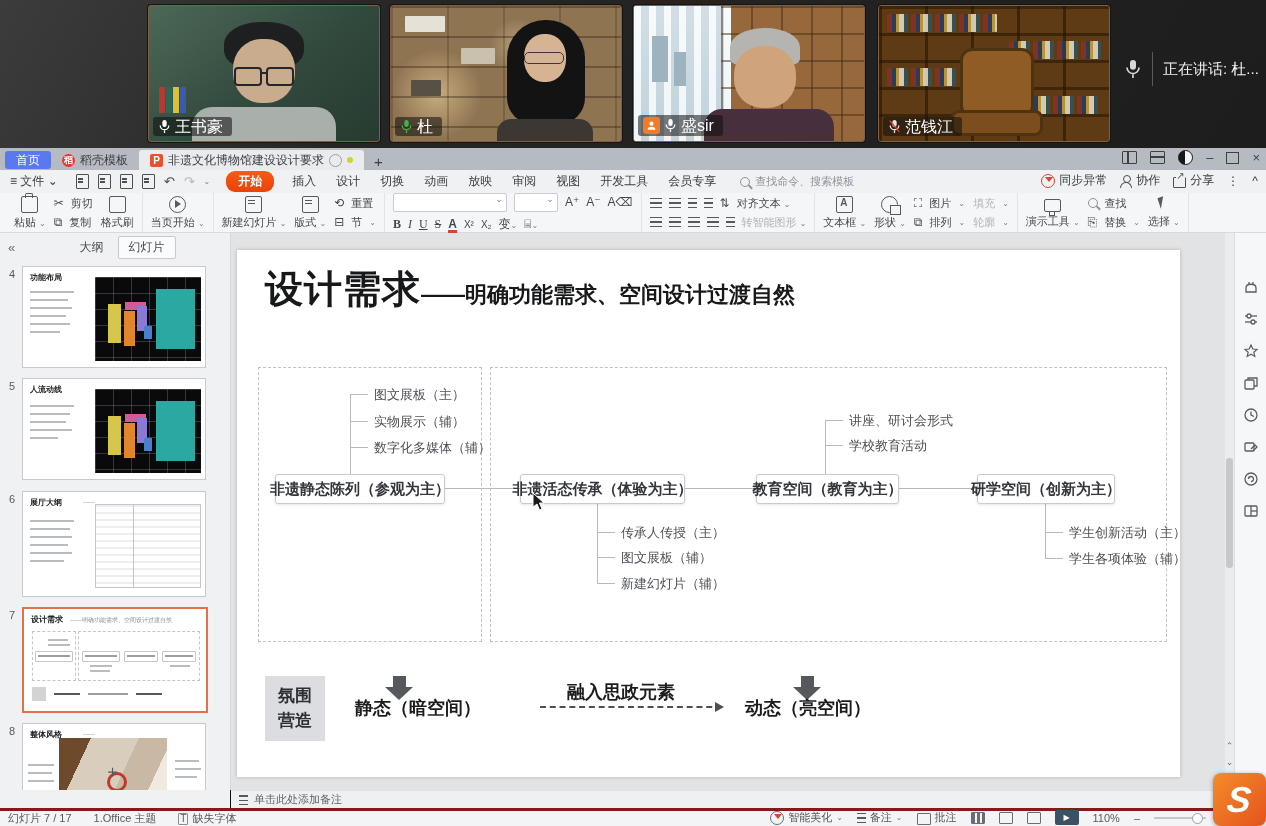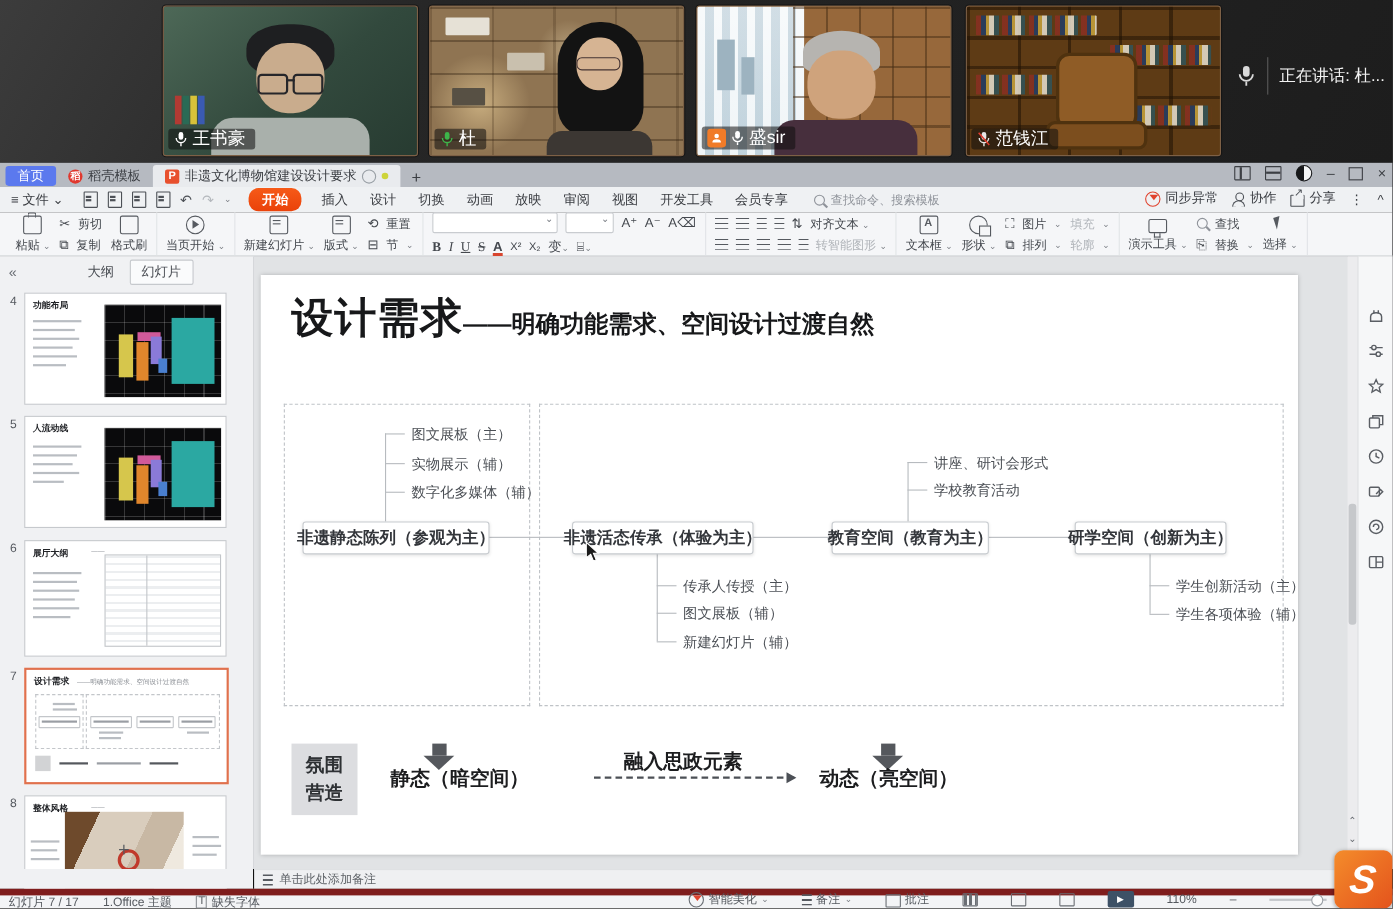--- a/index.html
+++ b/index.html
@@ -193,22 +193,22 @@
   #scrollbar{position:absolute;left:1225px;top:0;width:9px;height:557px;background:#ececee;}
   #scrollbar .handle{position:absolute;left:1px;top:225px;width:7px;height:110px;background:#c6c8cb;border-radius:3px;}
   #rail{position:absolute;left:1234px;top:0;width:32px;height:557px;background:#f6f7f8;border-left:1px solid #dcdee0;}
   .railic{position:absolute;left:8px;width:16px;height:16px;color:#5a5e64;}
   .railic svg{display:block;}
   .pgbtn{position:absolute;left:1224px;width:11px;height:11px;color:#6a6e74;font-size:9px;line-height:11px;text-align:center;}
 
   
   #notesbar{left:231px;top:790px;width:994px;height:18px;background:#eff0f2;border-top:1px solid #dfe1e3;display:flex;align-items:center;gap:6px;padding-left:8px;box-sizing:border-box;font-size:11px;color:#5f6368;}
   #sidebarfoot{left:0;top:790px;width:230px;height:18px;background:#f0f1f3;}
-  #statusbar{left:0;top:808px;width:1266px;height:18px;background:#f3f4f6;border-top:6px solid #7f1d1d;display:flex;align-items:center;font-size:11px;color:#55595f;gap:22px;padding-left:8px;box-sizing:border-box;}
-  .sbright{position:absolute;right:60px;top:810px;display:flex;align-items:center;gap:30px;font-size:11px;color:#55595f;}
+  #statusbar{left:0;top:808px;width:1266px;height:18px;background:#f3f4f6;border-top:3px solid #7f1d1d;display:flex;align-items:center;font-size:11px;color:#55595f;gap:22px;padding-left:8px;box-sizing:border-box;}
+  .sbright{position:absolute;right:60px;top:810px;display:flex;align-items:center;gap:14px;font-size:11px;color:#55595f;}
   .viewic{width:12px;height:10px;border:1.5px solid #6a6e74;border-radius:1px;}
   .viewic.b{background:repeating-linear-gradient(90deg,#6a6e74 0 3px,transparent 3px 5px);}
   .playbtn{width:24px;height:15px;background:#3d5166;border-radius:2px;color:#fff;font-size:8px;display:flex;align-items:center;justify-content:center;}
   .zoomtrack{width:52px;height:2px;background:#c3c6ca;position:relative;}
   .zoomtrack::after{content:"";position:absolute;left:38px;top:-4px;width:9px;height:9px;background:#fdfdfd;border:1px solid #9aa0a6;border-radius:50%;}
   #wpslogo{left:1213px;top:773px;width:53px;height:53px;background:linear-gradient(135deg,#f48c2b,#e4531c);border-radius:8px;display:flex;align-items:center;justify-content:center;box-shadow:0 1px 4px rgba(0,0,0,.35);}
   #wpslogo span{color:#fff;font-size:36px;font-weight:900;font-style:italic;font-family:"Liberation Sans",sans-serif;transform:skewX(-6deg);}
 </style>
 </head>
 <body>

